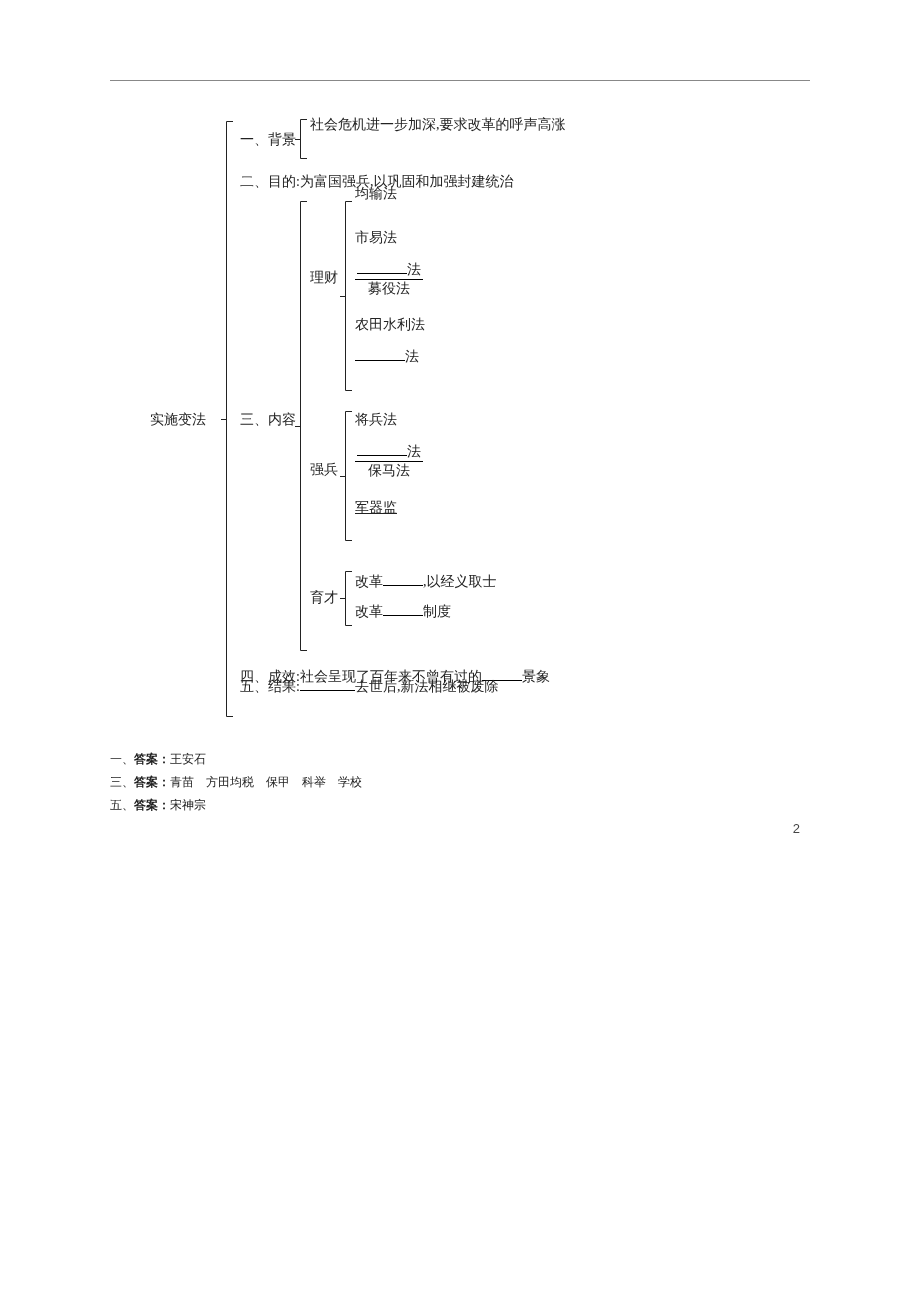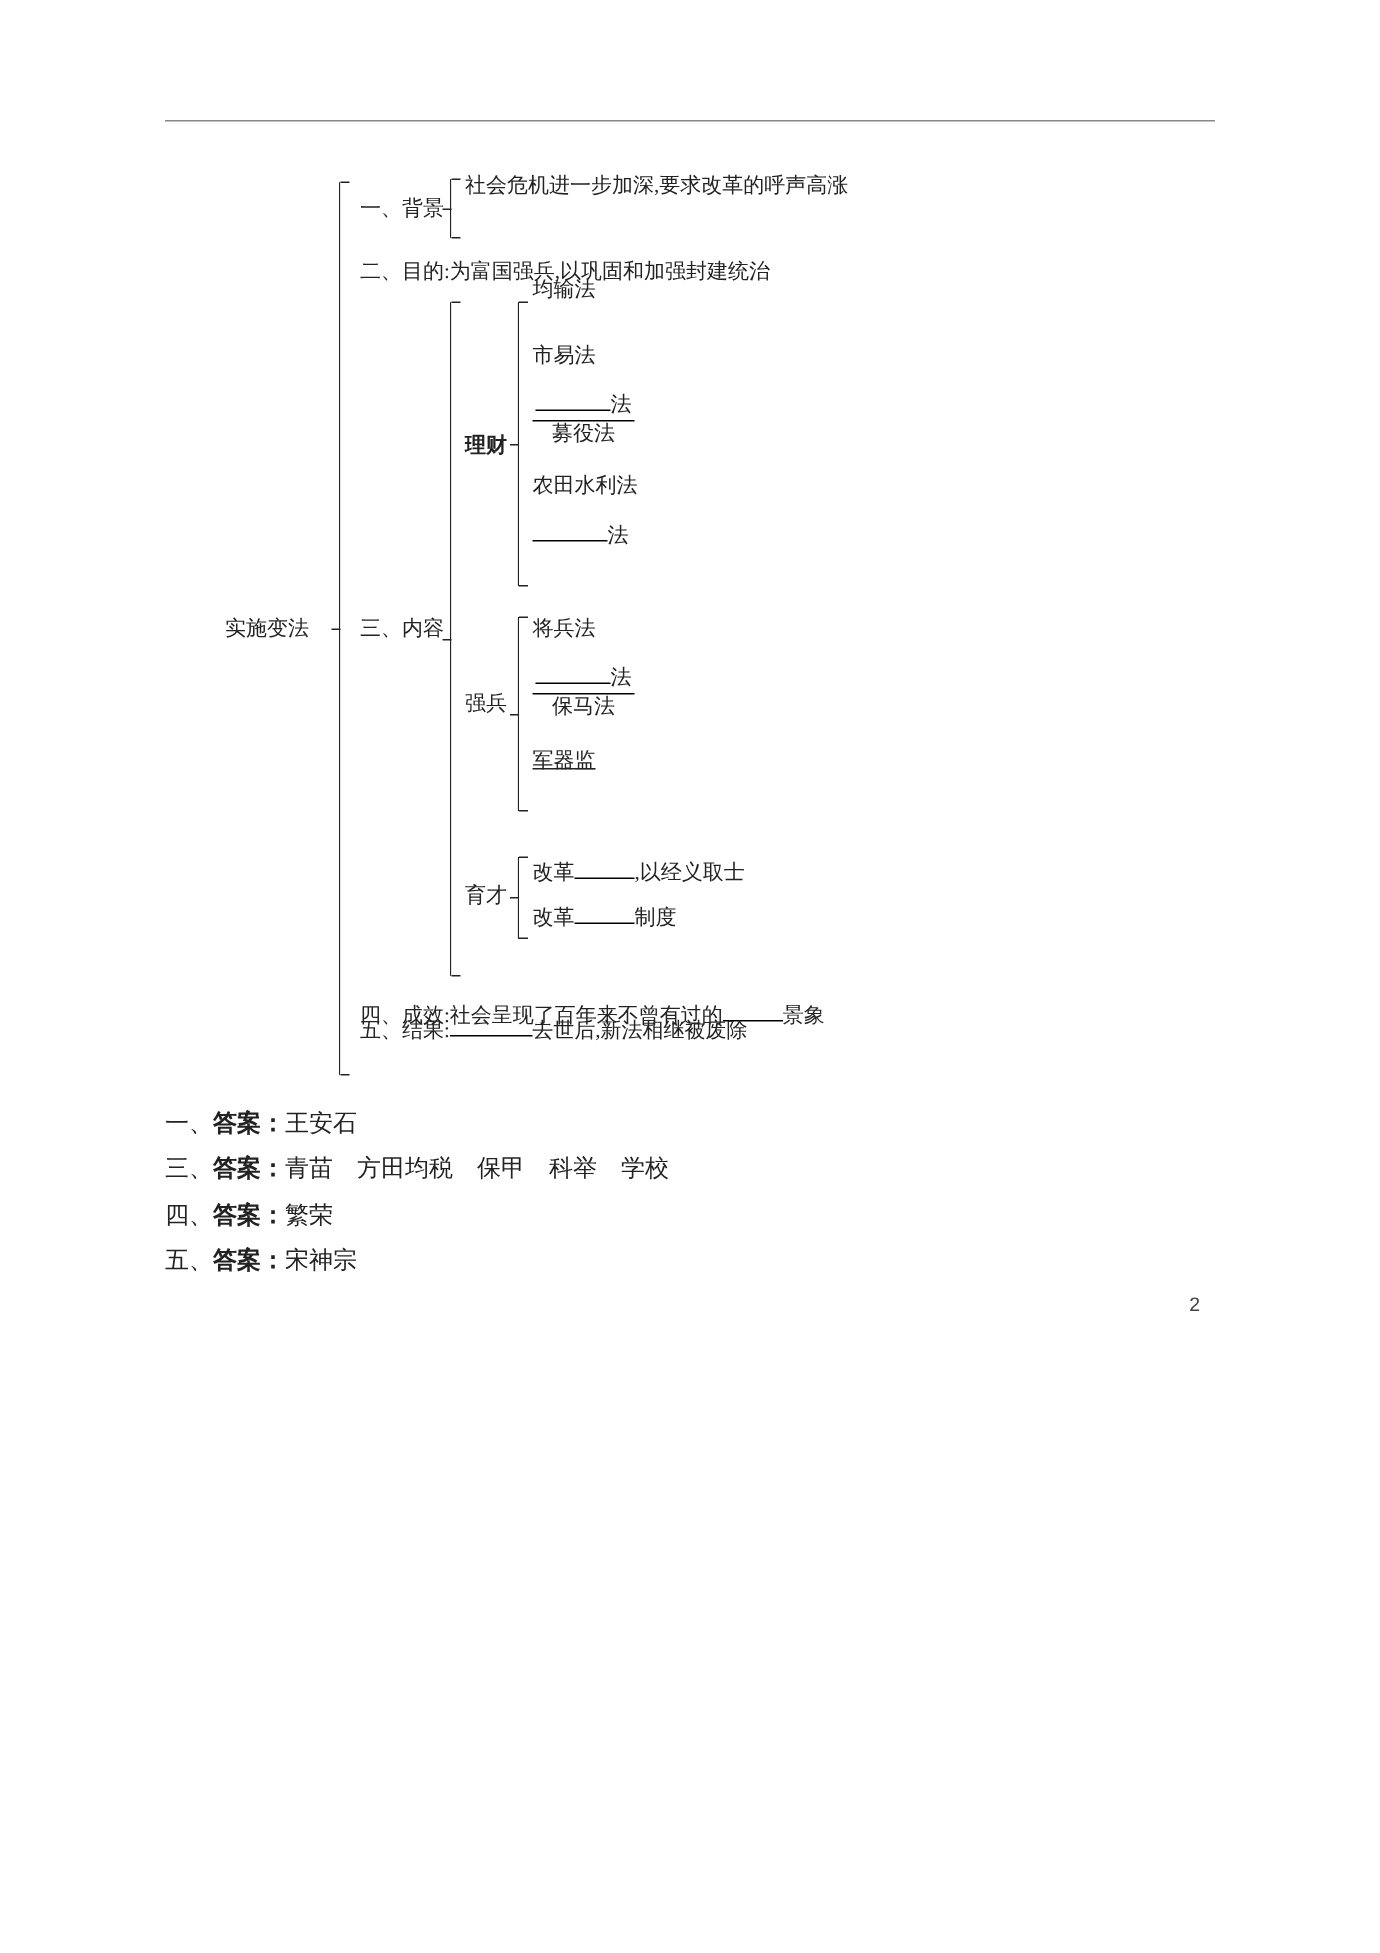--- a/index.html
+++ b/index.html
@@ -72,23 +72,23 @@
   }
   .brace::before { top: 0; }
   .brace::after { bottom: 0; }
   .brace-tip {
     position: absolute;
     width: 6px;
     height: 1px;
     background: #222;
   }
   .answers {
-    margin-top: 4px;
+    margin-top: 17px;
     margin-left: 0;
-    font-size: 16px;
+    font-size: 12px;
     line-height: 1.9;
   }
   .ans-row { }
   .bold { font-weight: bold; }
   .page-num {
     position: absolute;
     right: 120px;
     bottom: 20px;
     font-size: 13px;
     color: #444;
@@ -115,21 +115,21 @@
     </div>
     <div class="node" style="left:160px; top:5px;">社会危机进一步加深,要求改革的呼声高涨</div>
 
     <div class="node" style="left:90px; top:62px;">二、目的:为富国强兵,以巩固和加强封建统治</div>
 
     <div class="node" style="left:90px; top:300px;">三、内容</div>
     <div class="brace" style="left:150px; top:90px; height:450px;">
       <div class="brace-tip" style="left:-6px; top:225px;"></div>
     </div>
 
-    <div class="node" style="left:160px; top:178px;font-weight:bold;">理财</div>
+    <div class="node" style="left:160px; top:158px;">理财</div>
     <div class="brace" style="left:195px; top:90px; height:190px;">
       <div class="brace-tip" style="left:-6px; top:95px;"></div>
     </div>
     <div class="node" style="left:205px; top:74px;">均输法</div>
     <div class="node" style="left:205px; top:118px;">市易法</div>
     <div class="node" style="left:205px; top:148px;">
       <span class="frac">
         <span class="top"><span class="blank w50"></span><span>法</span></span>
         <span class="bot">募役法</span>
       </span>
@@ -174,21 +174,18 @@
   </div>
 
   <div class="answers">
     <div class="ans-row">
       <span>一、</span><span class="bold">答案：</span><span>王安石</span>
     </div>
     <div class="ans-row">
       <span>三、</span><span class="bold">答案：</span><span>青苗　方田均税　保甲　科举　学校</span>
     </div>
     <div class="ans-row">
-      <span>四、</span><span class="bold">答案：</span><span>繁荣</span>
-    </div>
-    <div class="ans-row">
       <span>五、</span><span class="bold">答案：</span><span>宋神宗</span>
     </div>
   </div>
 
   <div class="page-num">2</div>
 </div>
 
 </body></html>

